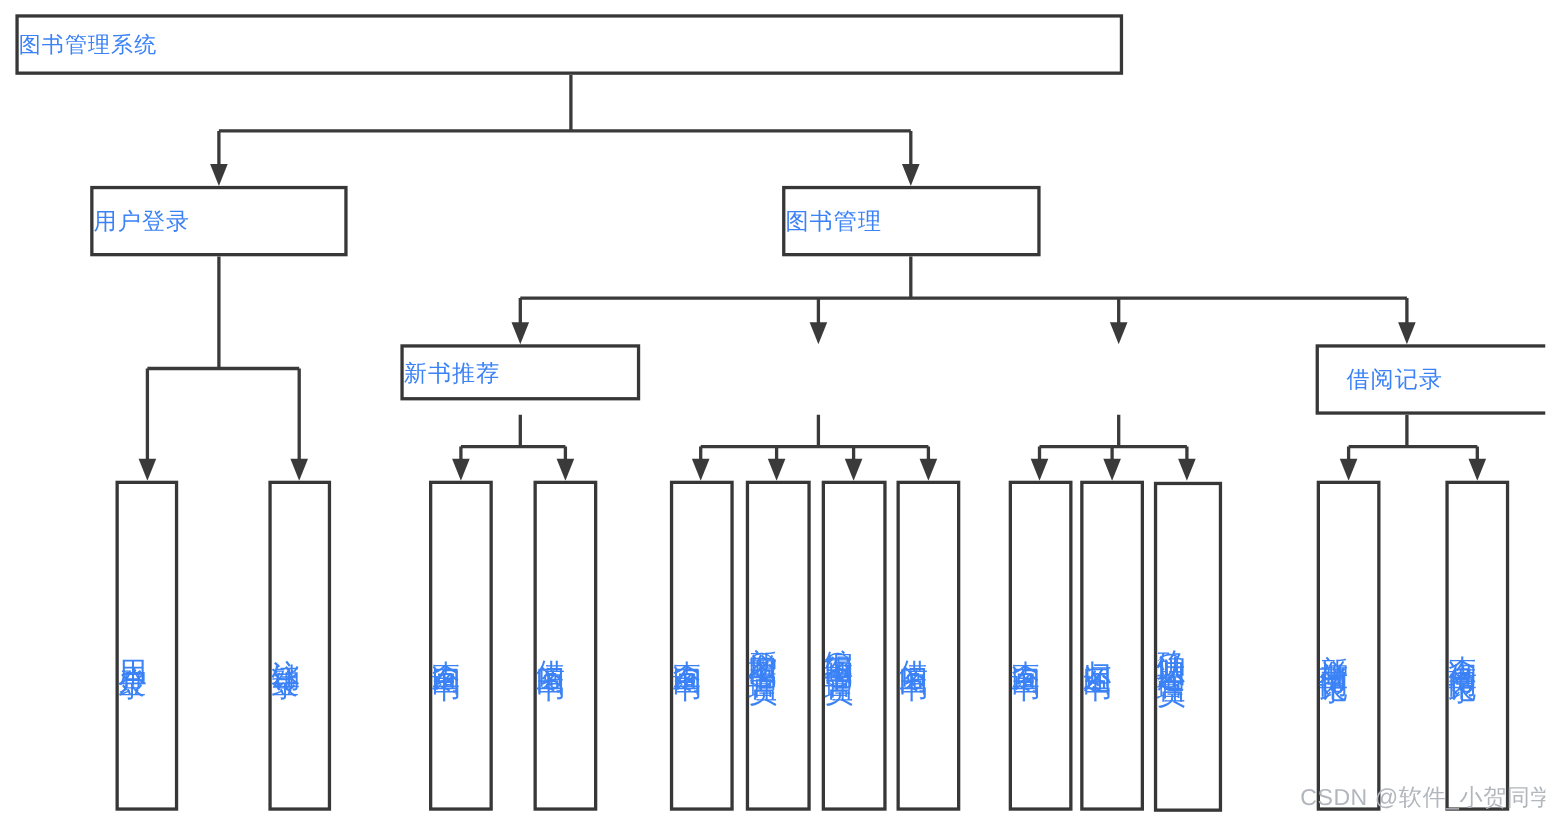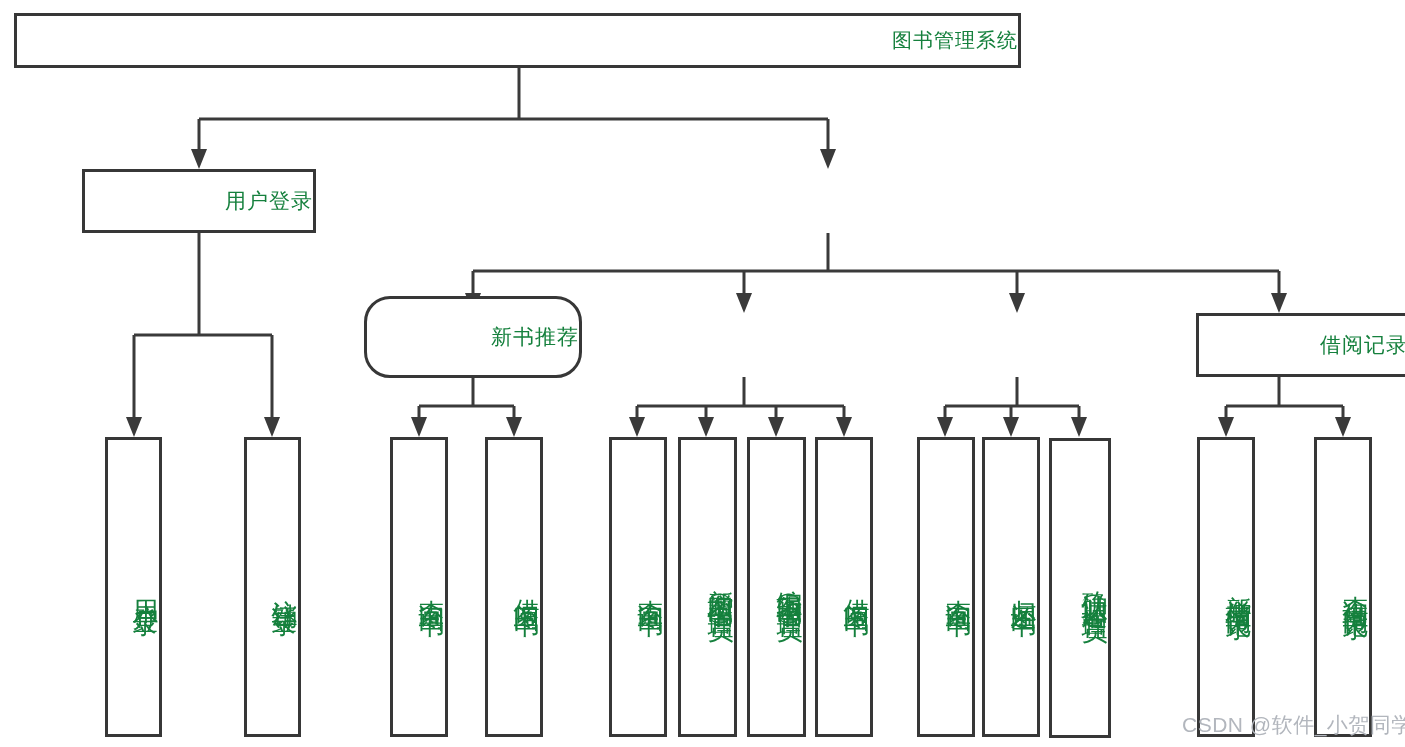--- a/index.html
+++ b/index.html
@@ -5,22 +5,22 @@
   html,body { margin:0; padding:0; background:#ffffff; }
   .canvas {
     position:relative; width:1405px; height:747px; background:#ffffff;
     font-family:"Liberation Sans","DejaVu Sans",sans-serif; overflow:hidden;
   }
   .wires { position:absolute; left:0; top:0; z-index:1; }
   .wires path { stroke:#3a3a3a; stroke-width:3; fill:none; }
   .wires polygon { fill:#3a3a3a; stroke:none; }
   .node {
     position:absolute; box-sizing:border-box; border:3px solid #373737;
-    background:#ffffff; display:flex; align-items:center; justify-content:flex-end;
-    color:#15803d; z-index:2;
+    background:#ffffff; display:flex; align-items:center; justify-content:flex-start;
+    color:#3b82f6; z-index:2;
   }
   .h-label { font-size:21px; letter-spacing:1px; white-space:nowrap; }
   .root-box .h-label { font-size:20px; }
   .v-label {
     writing-mode:vertical-rl; text-orientation:mixed;
     font-size:26px; letter-spacing:4px; line-height:1; white-space:nowrap;
   }
   .watermark {
     position:absolute; left:1182px; top:711px; z-index:5;
     font-size:21px; color:#b2b6bd; letter-spacing:0.5px; white-space:nowrap;
@@ -81,22 +81,25 @@
     </g>
   </svg>
 
   <div class="node root-box" style="left:14px; top:13px; width:1007px; height:55px;">
     <span class="h-label">图书管理系统</span>
   </div>
 
   <div class="node" style="left:82px; top:169px; width:234px; height:64px;">
     <span class="h-label">用户登录</span>
   </div>
+  <div class="node" style="left:711px; top:169px; width:235px; height:64px;">
+    <span class="h-label">图书管理</span>
+  </div>
 
-  <div class="node" style="left:364px; top:296px; width:218px; height:82px;border-radius:26px;">
+  <div class="node" style="left:364px; top:313px; width:218px; height:51px;">
     <span class="h-label">新书推荐</span>
   </div>
   <div class="node" style="left:1196px; top:313px; width:215px; height:64px;padding-left:25px;">
     <span class="h-label">借阅记录</span>
   </div>
 
   <div class="node" style="left:105px; top:437px; width:57px; height:300px;">
     <span class="v-label">用户登录</span>
   </div>
   <div class="node" style="left:244px; top:437px; width:57px; height:300px;">

